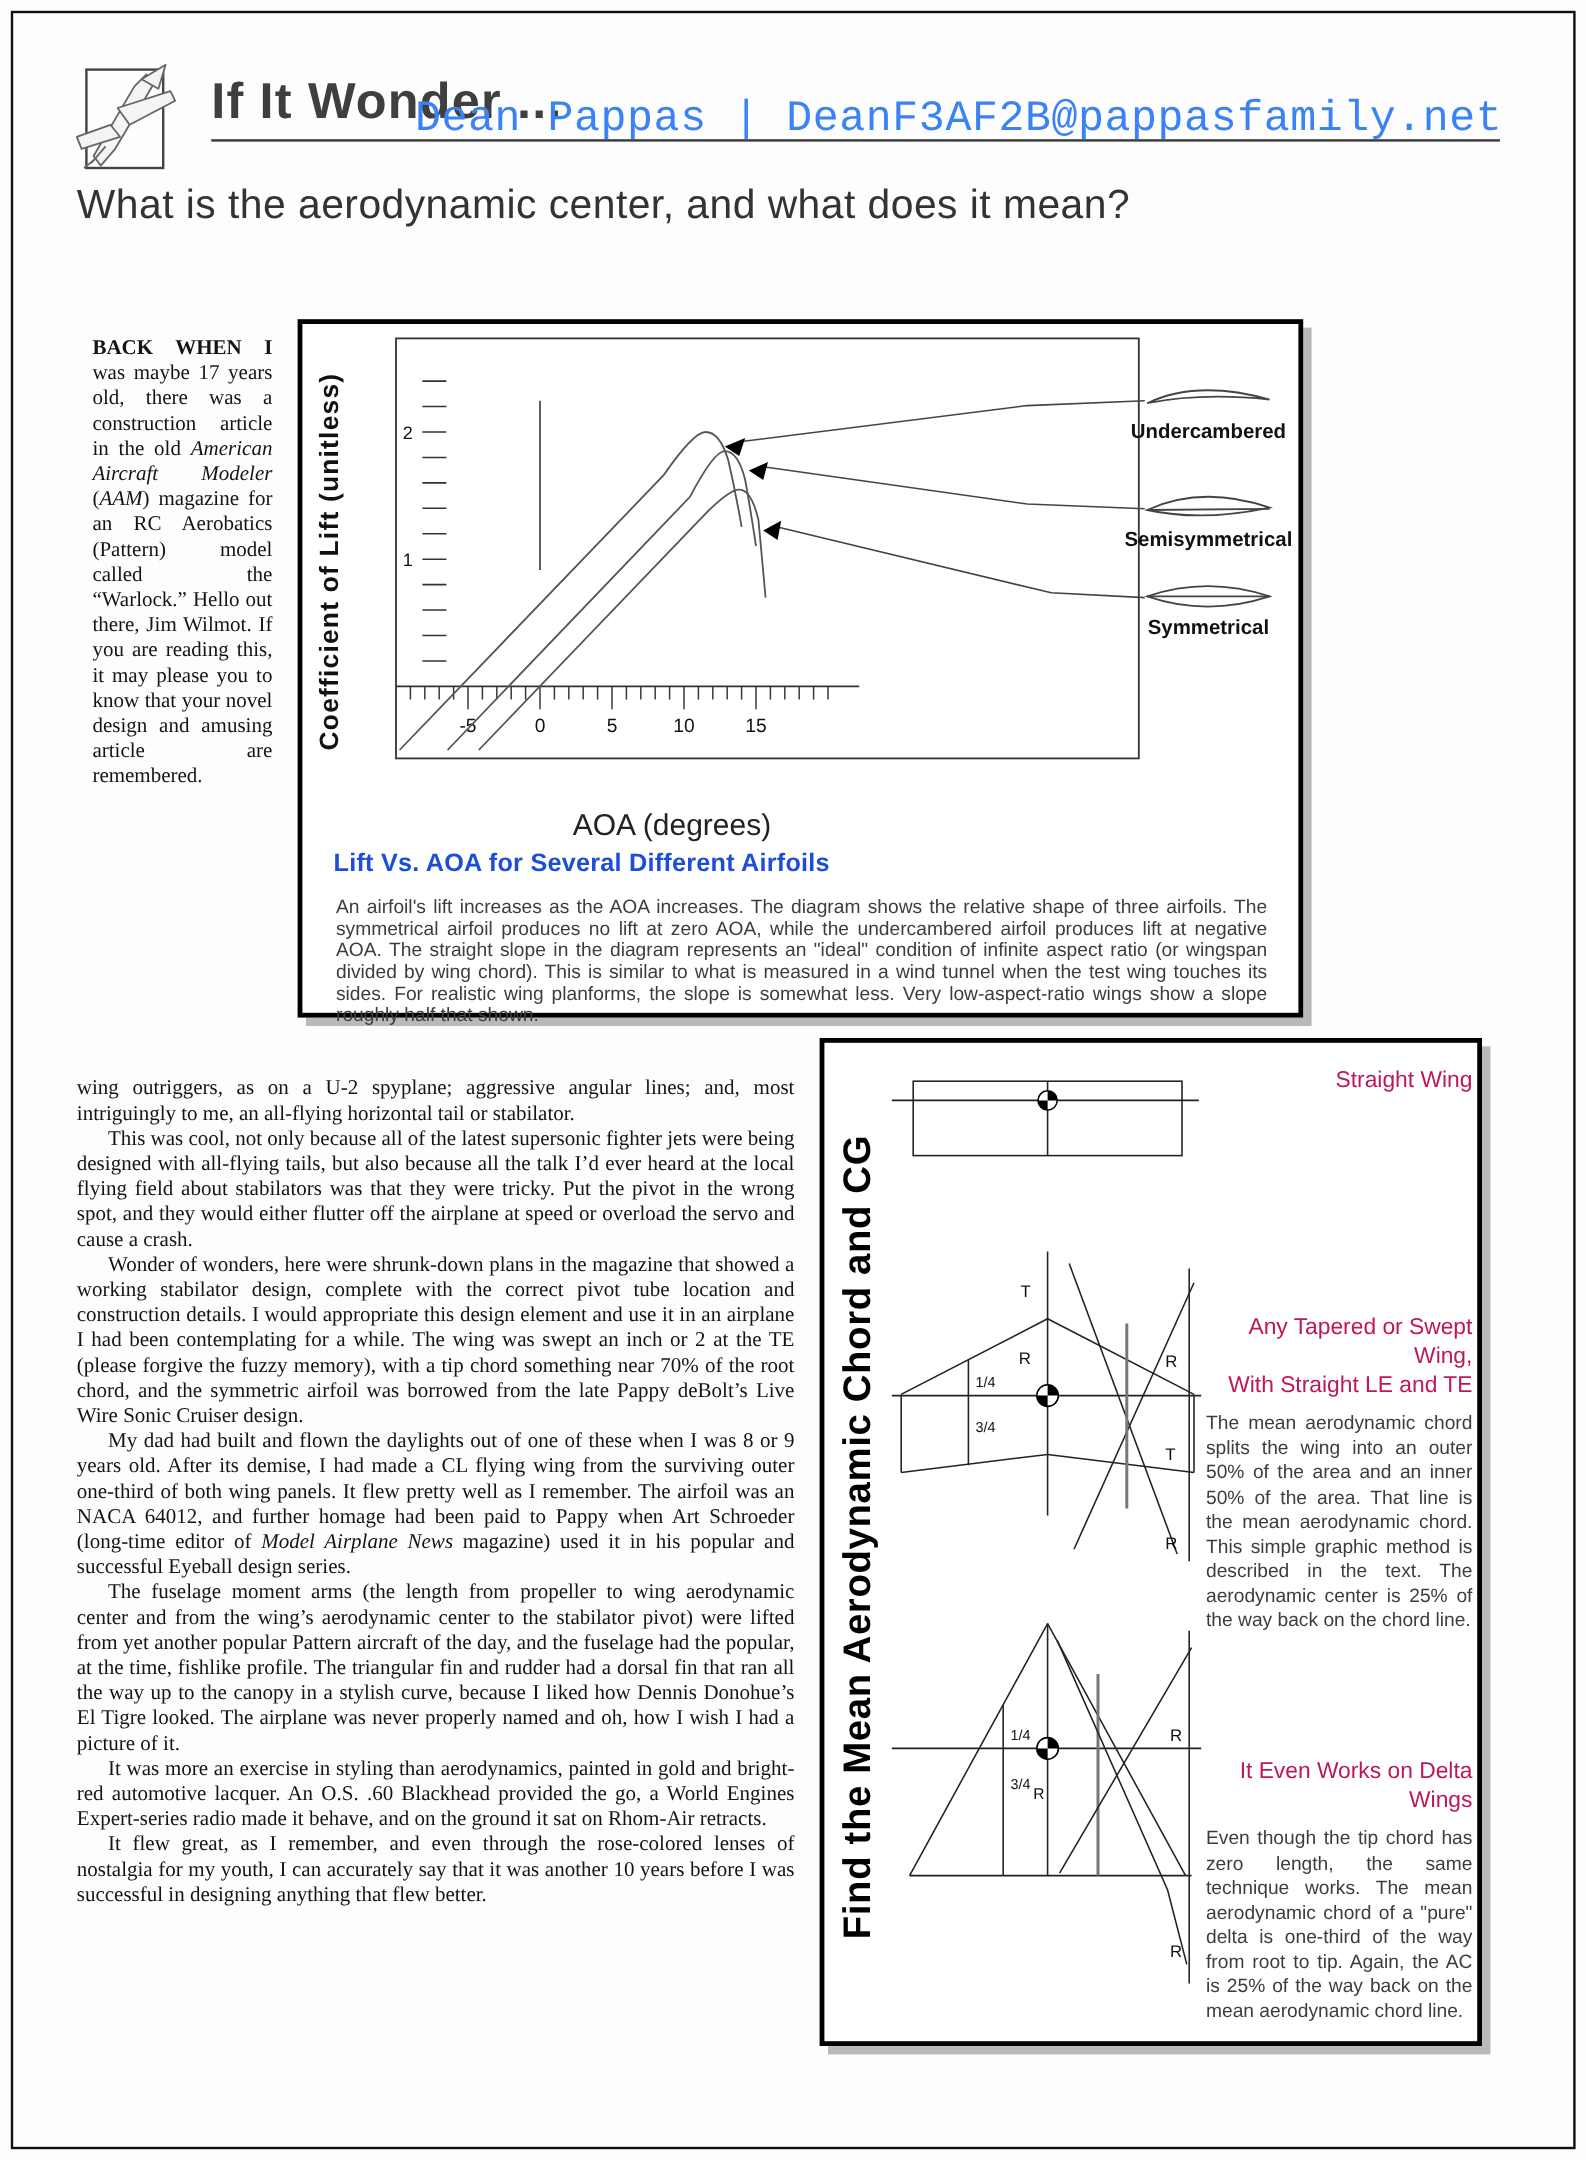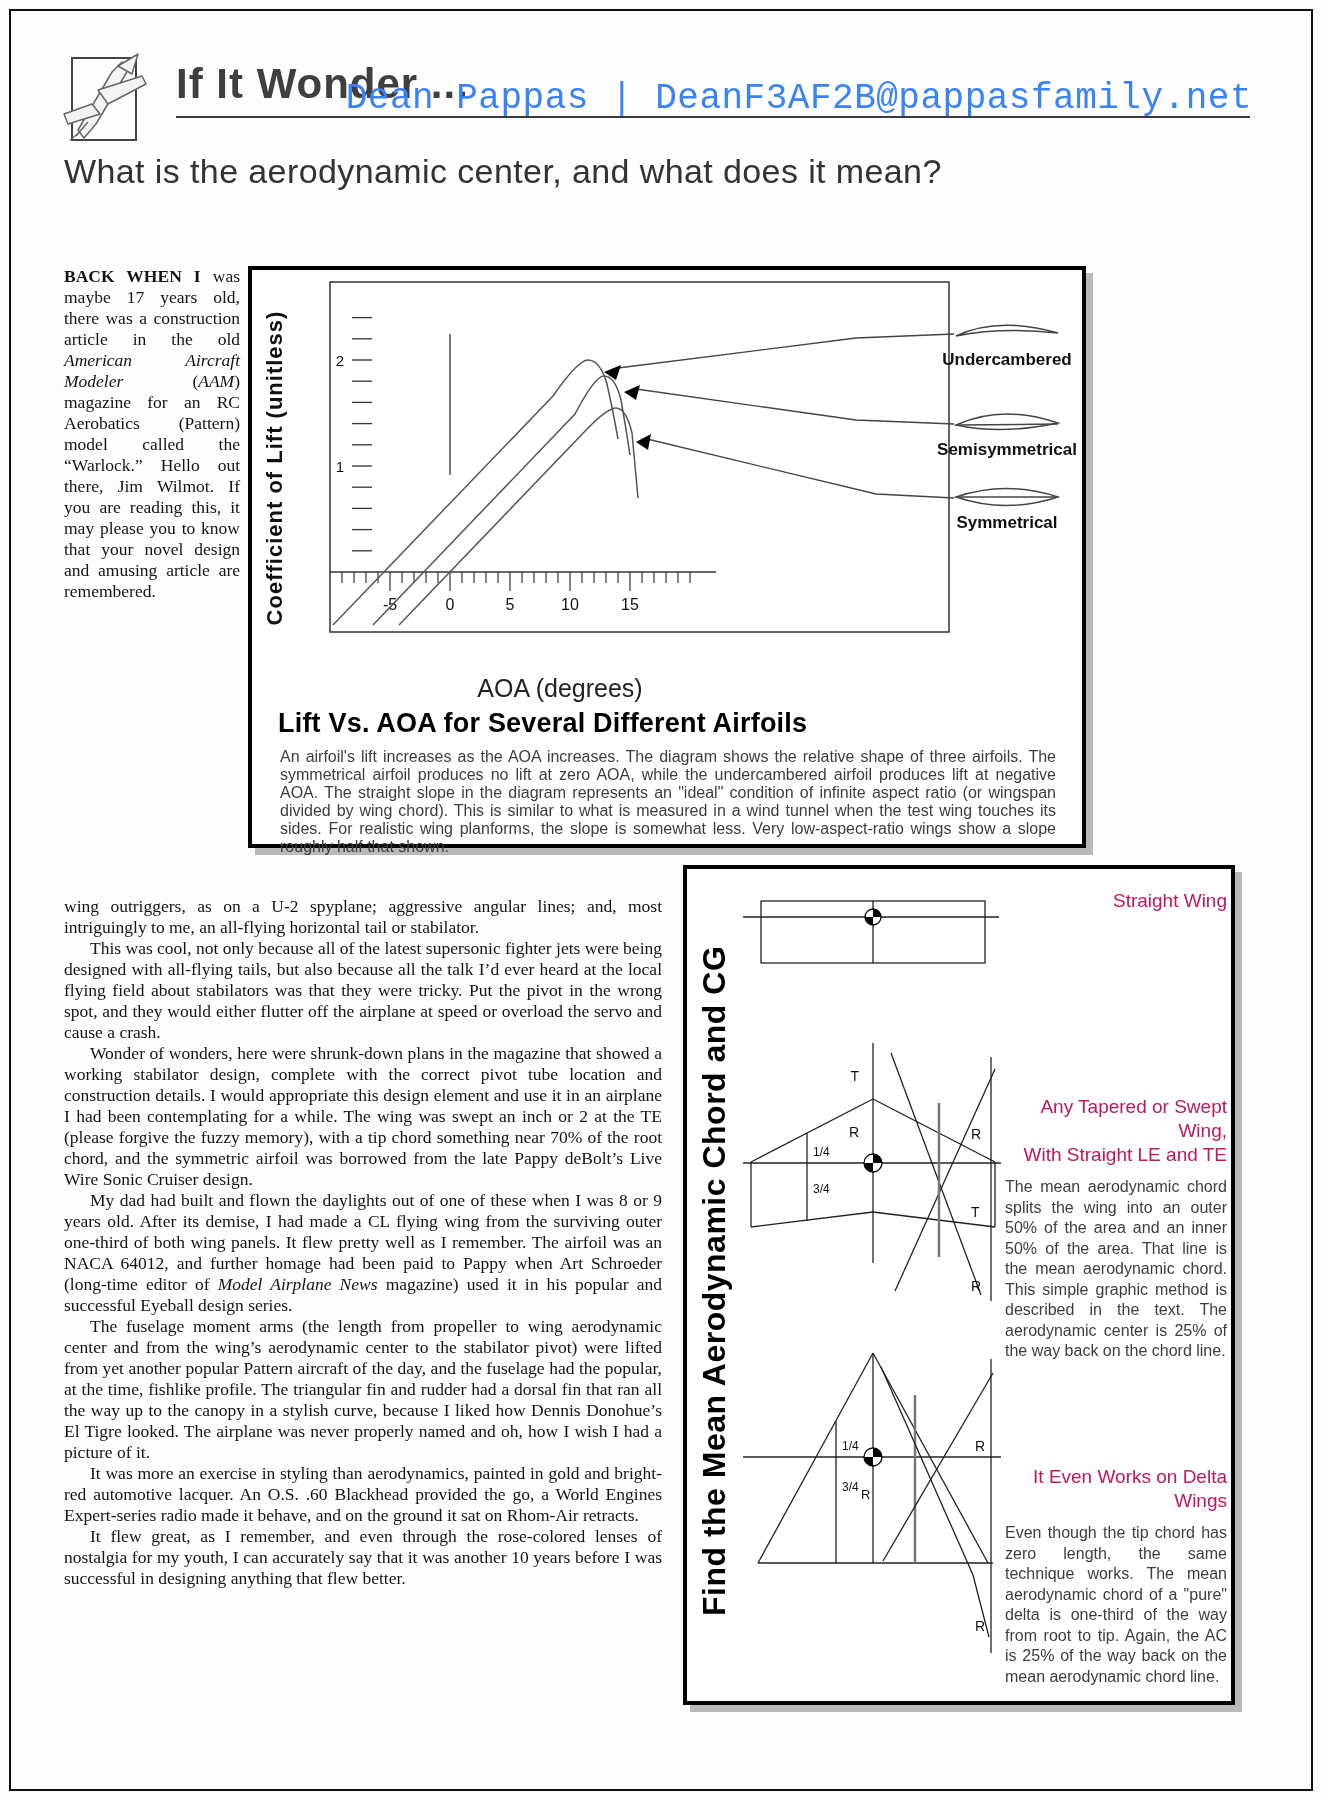--- a/index.html
+++ b/index.html
@@ -15,39 +15,39 @@
              font-size:42px;font-weight:bold;color:#3f3f3f;letter-spacing:1px;}
   .header-rule{position:absolute;left:176px;top:116px;width:1074px;height:2px;background:#3a3a3a;}
   .byline{position:absolute;right:70px;top:78px;font-family:Liberation Mono, monospace;
           font-size:36px;font-weight:400;color:#3b82f6;letter-spacing:.5px;}
   .article-title{position:absolute;left:64px;top:152px;margin:0;font-family:"Liberation Sans",sans-serif;
           font-size:34px;font-weight:400;color:#333;letter-spacing:.4px;}
 
   
   .col-narrow{position:absolute;left:64px;top:266px;width:176px;font-size:17.5px;line-height:21px;
           text-align:justify;}
-  .col-narrow p{margin:0;}
+  .col-narrow p{margin:13px;}
   .col-narrow p+p{text-indent:20px;}
   .main{position:absolute;left:64px;top:866px;width:598px;font-size:17.5px;line-height:21px;
           text-align:justify;}
   .main p{margin:0;text-indent:26px;}
   .main p:first-child{text-indent:0;margin-top:30px;}
 
   
   figure{margin:0;}
   .figbox{position:absolute;background:#fff;border:4px solid #000;box-shadow:7px 7px 0 #b9b9b9;}
   .fig1{left:248px;top:266px;width:830px;height:574px;}
   .fig2{left:683px;top:865px;width:544px;height:832px;}
 
   
   .chart-svg{position:absolute;left:4px;top:2px;}
   .aoa{position:absolute;left:78px;top:404px;width:460px;text-align:center;
        font-family:"Liberation Sans",sans-serif;font-size:25px;color:#222;}
   .fig1-title{position:absolute;left:26px;top:438px;font-family:"Liberation Sans",sans-serif;
-       font-size:27px;font-weight:bold;color:#000000;letter-spacing:.2px;}
+       font-size:21px;font-weight:bold;color:#1d4ed8;letter-spacing:.2px;}
   .fig1-caption{position:absolute;left:28px;top:478px;width:776px;font-family:"Liberation Sans",sans-serif;
        font-size:16px;line-height:18px;color:#3d3d3d;text-align:justify;}
 
   
   .side-label{position:absolute;left:2px;top:0;height:824px;width:50px;
        writing-mode:vertical-rl;transform:rotate(180deg);text-align:center;line-height:50px;
        font-family:"Liberation Sans",sans-serif;font-size:32px;font-weight:bold;color:#000;letter-spacing:.5px;}
   .diagrams{position:absolute;left:56px;top:6px;}
   .sec{position:absolute;left:318px;width:222px;font-family:"Liberation Sans",sans-serif;color:#3d3d3d;}
   .sec .h{ text-align:right;font-size:19px;line-height:24px;color:#be185d;}

